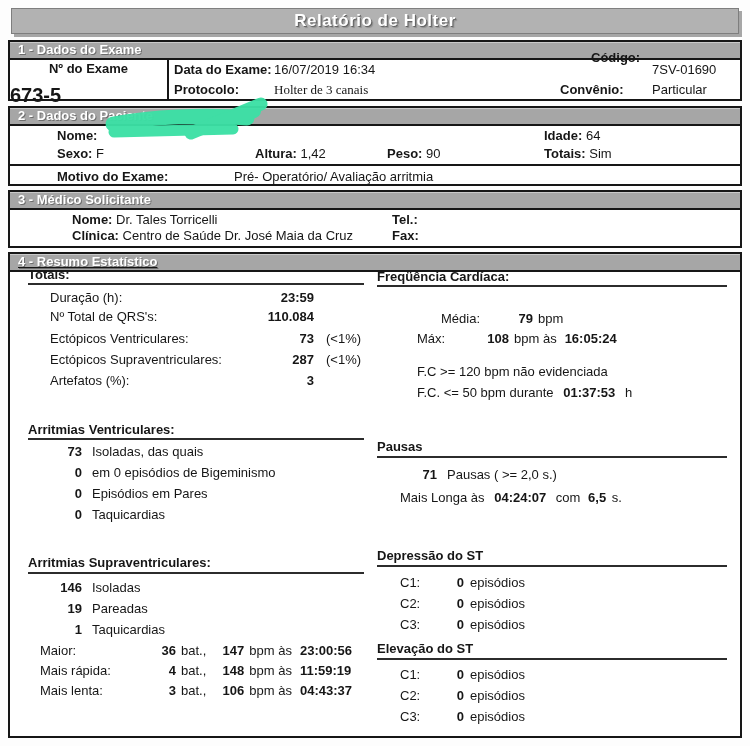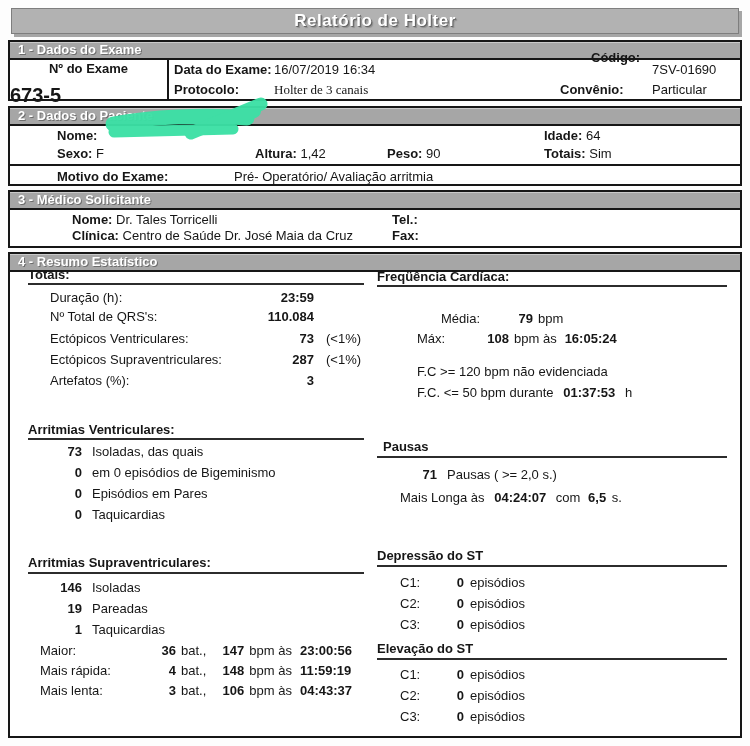--- a/index.html
+++ b/index.html
@@ -79,21 +79,21 @@
       <span>Dr. Tales Torricelli</span>
     </div>
     <div class="abs b" style="left:382px;top:20px;">Tel.:</div>
     <div class="abs" style="left:62px;top:36px;">
       <span class="b">Clínica:</span>
       <span>Centro de Saúde Dr. José Maia da Cruz</span>
     </div>
     <div class="abs b" style="left:382px;top:36px;">Fax:</div>
   </div>
 
-  <div class="box" style="top:252px;height:486px;">
+  <div class="box" style="top:252px;height:486px;text-decoration:underline;">
     <div class="sec-head">4 - Resumo Estatístico</div>
 
     <div class="abs" style="left:18px;top:0;width:336px;height:484px;">
       <div class="abs b" style="left:0;top:13px;">Totais:</div>
       <div class="rule" style="left:0;top:29px;width:336px;"></div>
 
       <div class="abs" style="left:22px;top:36px;">
         <span style="display:inline-block;width:200px;">Duração (h):</span><span class="rnum" style="width:64px;">23:59</span><span style="margin-left:12px;"></span>
       </div>
       <div class="abs" style="left:22px;top:55px;">
@@ -157,21 +157,21 @@
       <div class="abs" style="left:40px;top:77px;">
         <span style="display:inline-block;width:52px;">Máx:</span><span class="rnum" style="width:40px;">108</span><span style="margin:0 8px 0 5px;">bpm às</span><span class="b">16:05:24</span>
       </div>
       <div class="abs" style="left:40px;top:110px;">F.C &gt;= 120 bpm não evidenciada</div>
       <div class="abs" style="left:40px;top:131px;">
         <span>F.C. &lt;= 50 bpm durante</span>
         <span class="b" style="margin:0 6px;">01:37:53</span>
         <span>h</span>
       </div>
 
-      <div class="abs b" style="left:0;top:185px;margin-left:6px;">Pausas</div>
+      <div class="abs b" style="left:0;top:185px;">Pausas</div>
       <div class="rule" style="left:0;top:202px;width:350px;"></div>
       <div class="abs" style="left:0;top:213px;">
         <span class="rnum" style="width:60px;">71</span><span style="margin-left:10px;">Pausas ( &gt;= 2,0 s.)</span>
       </div>
       <div class="abs" style="left:23px;top:236px;">
         <span>Mais Longa às</span>
         <span class="b" style="margin:0 6px;">04:24:07</span>
         <span>com</span>
         <span class="b" style="margin:0 2px 0 4px;">6,5</span>
         <span>s.</span>

